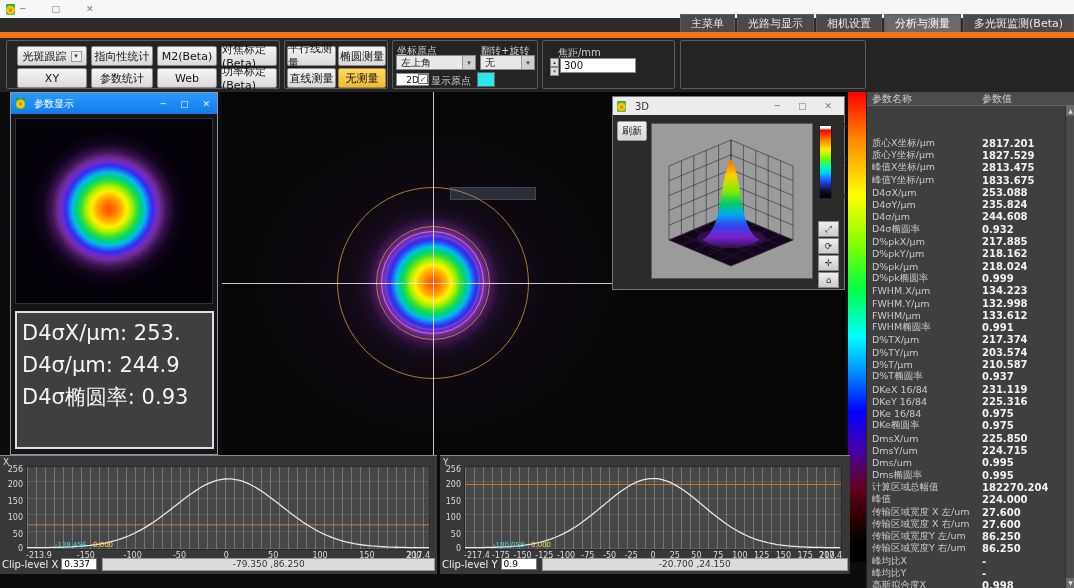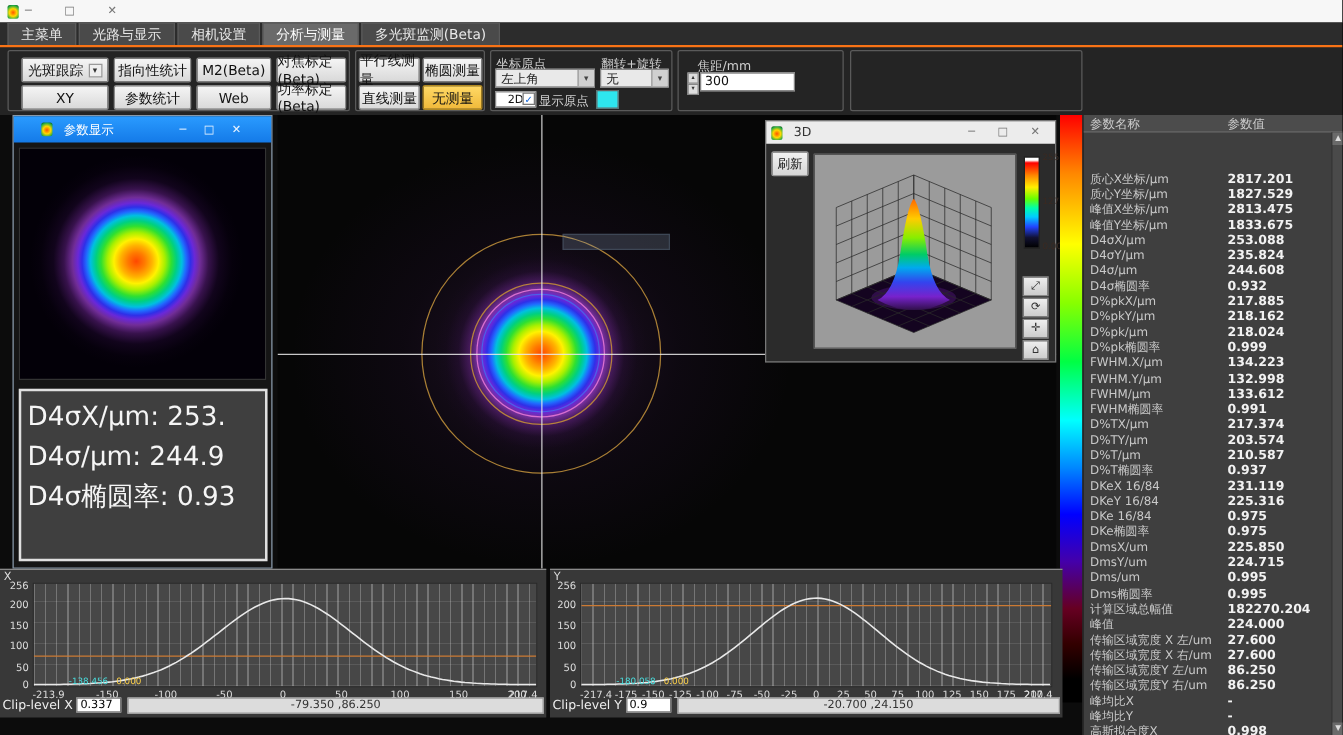--- a/index.html
+++ b/index.html
@@ -11,21 +11,21 @@
   .titlebar { position:absolute; left:0; top:0; width:1074px; height:18px; background:#f7f7f7;
               display:flex; align-items:center; padding:0 6px; }
   .appicon { width:9px; height:11px; margin-right:5px; border-radius:2px;
              background:radial-gradient(circle at 50% 55%, #ff5500 0%, #ffd800 40%, #22aa44 75%, #103300 100%); }
   .titletext { font-size:10px; color:#555; flex:1; }
   .wctrl { display:flex; gap:26px; margin-right:8px; }
   .wctrl span { font-size:9px; color:#777; cursor:default; }
 
   
   .tabbar { position:absolute; left:0; top:18px; width:1074px; height:20px; background:#2c2c2c;
-            display:flex; align-items:flex-end; gap:2px; padding-left:6px; border-bottom:2px solid #f97316; }
+            display:flex; align-items:flex-end; gap:2px; padding-left:6px; border-bottom:6px solid #f97316;justify-content:flex-end; }
   .tab { height:18px; padding:0 10px; background:#4a4a4a; color:#e8e8e8; font-size:11px;
          display:flex; align-items:center; border:1px solid #5a5a5a; border-bottom:none; }
   .tab.active { background:#6a6a6a; color:#fff; }
 
   
   .toolbar { position:absolute; left:0; top:38px; width:1074px; height:54px; background:#242424; }
   .tgroup { position:absolute; top:2px; height:49px; border:1px solid #5a5a5a; border-radius:2px; }
   .btn { position:absolute; height:20px; background:linear-gradient(#f5f5f5,#d9d9d9); border:1px solid #8a8a8a;
          border-radius:2px; font-size:11px; color:#111; display:flex; align-items:center; justify-content:center; cursor:default; }
   .btn.active { background:linear-gradient(#ffd966,#f0b93a); border-color:#b08820; }
@@ -59,21 +59,21 @@
   .ring { position:absolute; border-radius:50%; }
   .crosshair-v { position:absolute; width:1px; background:rgba(235,235,235,0.85); }
   .crosshair-h { position:absolute; height:1px; background:rgba(235,235,235,0.85); }
   .view-tooltip { position:absolute; left:228px; top:95px; width:86px; height:13px;
                   background:rgba(140,160,185,0.25); border:1px solid rgba(90,110,130,0.4); }
 
   
   .pwin { position:absolute; left:10px; top:92px; width:208px; height:363px; background:#151515;
           border:1px solid #8899aa; }
   .pwin-title { height:21px; background:linear-gradient(#2a9bff,#147ae8); display:flex; align-items:center;
-                padding:0 22px; }
+                padding:0 5px; }
   .pwin-title .ttext { color:#fff; font-size:10px; flex:1; margin-left:4px; }
   .pwin-title .wctrl { gap:14px; margin-right:2px; }
   .pwin-title .wctrl span { color:#eaf4ff; }
   .beam-image { position:absolute; left:4px; top:25px; width:198px; height:186px; background:#030008; overflow:hidden;
                 border:1px solid #333; }
   .readout { position:absolute; left:4px; top:218px; width:199px; height:138px; background:#3f3f3f;
              border:2px solid #e0e0e0; overflow:hidden; padding:4px 0 0 5px; }
   .readout div { font-size:21px; color:#f5f5f5; line-height:32px; white-space:nowrap; }
 
   

